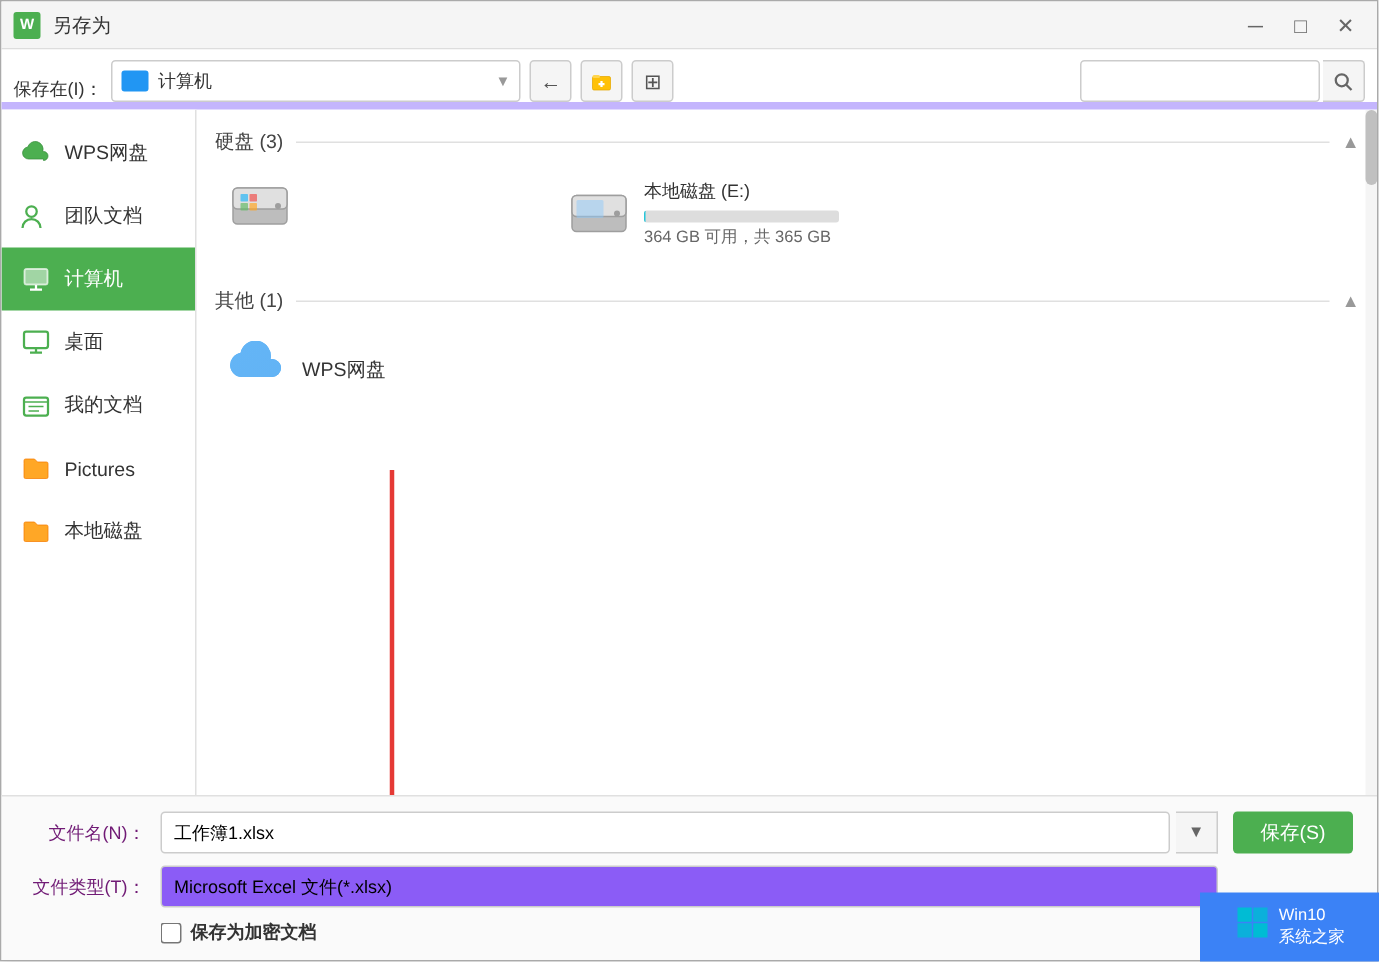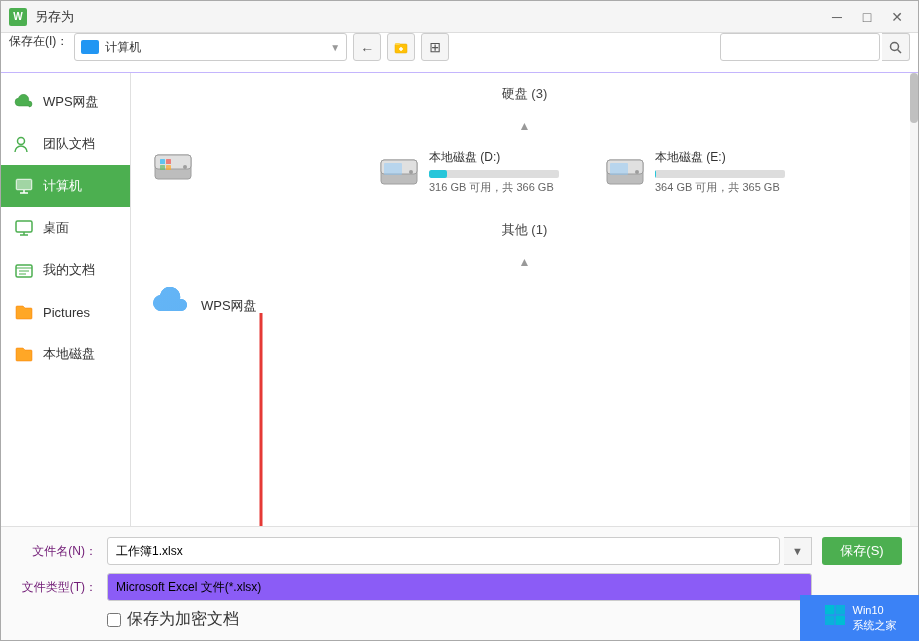--- a/index.html
+++ b/index.html
@@ -68,23 +68,23 @@
       align-items: center;
       justify-content: center;
       font-size: 14px;
       color: #666;
     }
 
     
     .toolbar {
       height: 40px;
       background: #fff;
-      border-bottom: 1px solid #c4b5fd;
-      display: flex;
-      align-items: flex-start;
+      border-bottom: 5px solid #c4b5fd;
+      display: flex;
+      align-items: flex-end;
       padding: 0 8px;
       gap: 6px;
       flex-shrink: 0;
     }
     .toolbar-label {
       color: #333;
       font-size: 12px;
       white-space: nowrap;
     }
     .location-dropdown {
@@ -202,21 +202,20 @@
       position: relative;
     }
 
     .section-header {
       display: flex;
       align-items: center;
       gap: 8px;
       margin-bottom: 10px;
       color: #333;
       font-size: 12px;
-      flex-direction: column;
     }
     .section-title {
       font-size: 13px;
       color: #444;
     }
     .section-line {
       flex: 1;
       height: 1px;
       background: #e0e0e0;
     }
@@ -373,22 +372,23 @@
       align-items: center;
       gap: 6px;
       padding-left: 90px;
     }
     .encrypt-checkbox {
       width: 14px;
       height: 14px;
       cursor: pointer;
     }
     .encrypt-label {
-      font-size: 16px;
-      color: #333;
+      font-size: 12px;
+      color: #333;
+      font-weight: bold;
     }
 
     
     .file-area::-webkit-scrollbar { width: 8px; }
     .file-area::-webkit-scrollbar-track { background: #f0f0f0; }
     .file-area::-webkit-scrollbar-thumb { background: #ccc; border-radius: 4px; }
   </style>
 </head>
 <body>
 
@@ -532,39 +532,20 @@
 
                 <rect x="9" y="10" width="5" height="5" rx="0.5" fill="#29b6f6" opacity="0.7"></rect>
                 <rect x="15" y="10" width="5" height="5" rx="0.5" fill="#ef5350" opacity="0.7"></rect>
                 <rect x="9" y="16" width="5" height="5" rx="0.5" fill="#66bb6a" opacity="0.7"></rect>
                 <rect x="15" y="16" width="5" height="5" rx="0.5" fill="#ffa726" opacity="0.7"></rect>
               </svg>
             </div>
           </div>
         </div>
 
-        <div class="drive-item">
-          <div class="drive-header">
-            <div class="drive-icon">
-              <svg width="44" height="36" viewBox="0 0 44 36" fill="none">
-                <rect x="4" y="6" width="36" height="24" rx="3" fill="#bdbdbd" stroke="#9e9e9e" stroke-width="1"></rect>
-                <rect x="4" y="6" width="36" height="14" rx="3" fill="#e0e0e0" stroke="#9e9e9e" stroke-width="1"></rect>
-                <circle cx="34" cy="18" r="2" fill="#9e9e9e"></circle>
-                <rect x="7" y="9" width="18" height="12" rx="1" fill="#90caf9" opacity="0.5"></rect>
-              </svg>
-            </div>
-            <div class="drive-info">
-              <span class="drive-name">本地磁盘 (D:)</span>
-              <div class="drive-bar-container">
-                <div class="drive-bar" style="width:14%; background:#26c6da;"></div>
-              </div>
-              <span class="drive-size">316 GB 可用，共 366 GB</span>
-            </div>
-          </div>
-        </div>
 
         <div class="drive-item">
           <div class="drive-header">
             <div class="drive-icon">
               <svg width="44" height="36" viewBox="0 0 44 36" fill="none">
                 <rect x="4" y="6" width="36" height="24" rx="3" fill="#bdbdbd" stroke="#9e9e9e" stroke-width="1"></rect>
                 <rect x="4" y="6" width="36" height="14" rx="3" fill="#e0e0e0" stroke="#9e9e9e" stroke-width="1"></rect>
                 <circle cx="34" cy="18" r="2" fill="#9e9e9e"></circle>
                 <rect x="7" y="9" width="18" height="12" rx="1" fill="#90caf9" opacity="0.5"></rect>
               </svg>

